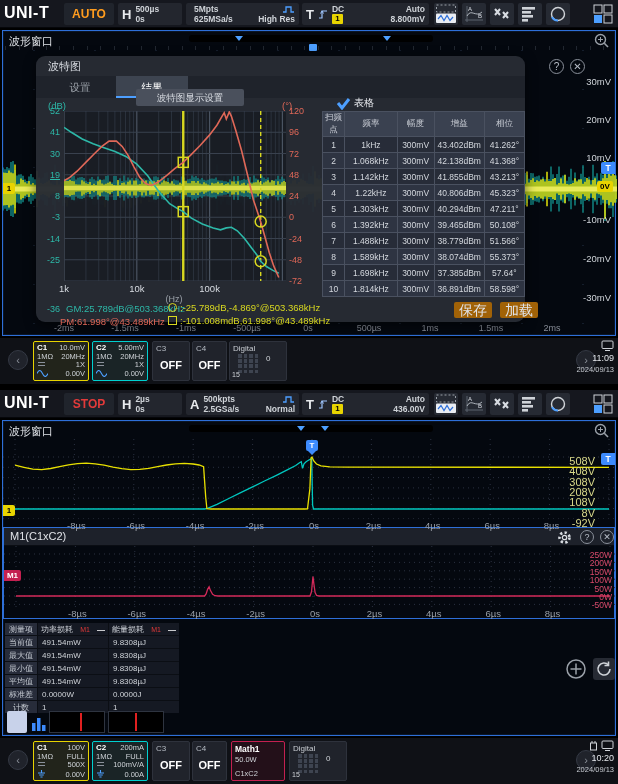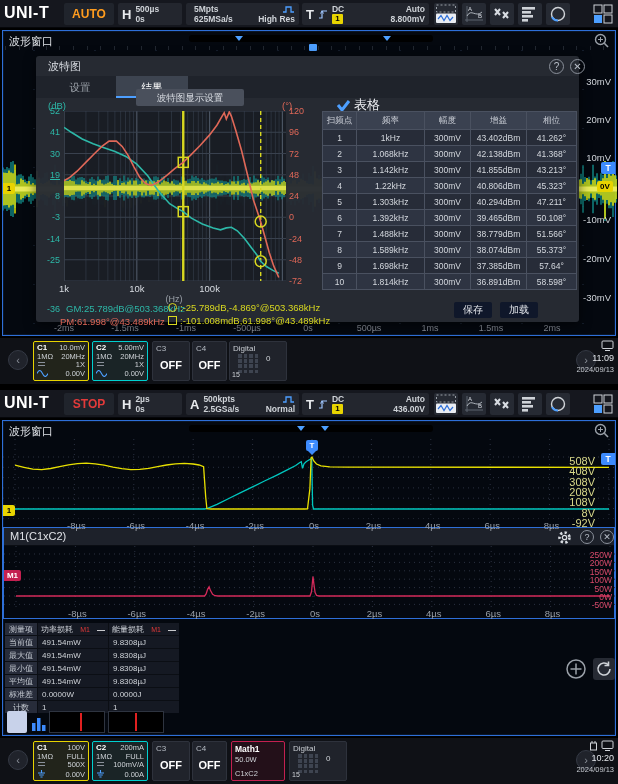--- a/index.html
+++ b/index.html
@@ -31,44 +31,44 @@
 .ruler{position:absolute;top:15px;left:2px;right:2px;height:4px;background:repeating-linear-gradient(90deg,#39404b 0 1px,transparent 1px 13.6px);opacity:.55}
 .rmark{position:absolute;top:13px;left:306px;width:8px;height:7px;background:#4d9fff;border-radius:1px;z-index:2}
 #noise1{position:absolute;top:130px;left:0;width:614px;height:60px;z-index:1}
 .vtick{position:absolute;right:4px;width:42px;text-align:right;font-size:9.5px;color:#cfd3d8;z-index:4}
 .ttick{position:absolute;top:292px;width:44px;text-align:center;font-size:9px;color:#878c96;z-index:1}
 .ttag{position:absolute;right:0;width:14px;height:12px;background:#3d8bfd;color:#fff;font-size:8.5px;font-weight:bold;text-align:center;line-height:12px;border-radius:2px 0 0 2px;z-index:4}
 .ytag{position:absolute;right:2px;width:16px;height:11px;background:#e8d400;color:#000;font-size:8px;font-weight:bold;text-align:center;line-height:11px;border-radius:2px;z-index:4}
 .chtag{position:absolute;left:0;width:12px;height:11px;background:#e8d400;color:#000;font-size:8px;font-weight:bold;text-align:center;line-height:11px;border-radius:0 2px 2px 0;z-index:4}
 .m1tag{width:17px;background:#c42050;color:#fff}
 
-#bode{position:absolute;left:33px;top:25px;width:543px;height:266px;background:rgba(39,43,52,.97);border-radius:3px;box-shadow:0 3px 12px rgba(0,0,0,.55);z-index:3;overflow:visible}
+#bode{position:absolute;left:33px;top:25px;width:489px;height:266px;background:rgba(39,43,52,.97);border-radius:9px;box-shadow:0 3px 12px rgba(0,0,0,.55);z-index:3;overflow:visible}
 .dtitle{position:absolute;top:3px;left:12px;font-size:11px;color:#d8dce2}
 .circbtn{position:absolute;top:3px;width:15px;height:15px;border:1px solid #8a909a;border-radius:50%;color:#b8bec8;font-size:10px;line-height:13px;text-align:center}
 .tabstrip{position:absolute;top:20px;left:0;right:0;height:22px;background:#1f232b}
 .tab{position:absolute;top:20px;width:72px;height:22px;line-height:22px;text-align:center;font-size:10.5px;color:#9aa0a8}
 .tab.active{background:#3d4450;color:#fff;border-bottom:2px solid #4d9fff}
 .dispbtn{position:absolute;left:100px;top:33px;width:108px;height:17px;background:#4a505c;color:#d8dce2;font-size:9.5px;text-align:center;line-height:17px;border-radius:2px;z-index:2}
 .axlbl{position:absolute;font-size:9.5px}
 #bodesvg{position:absolute;left:28px;top:55px}
 .ltick{position:absolute;left:0;width:24px;text-align:right;font-size:9px;color:#2db8a8}
 .rtick{position:absolute;left:253px;width:26px;text-align:left;font-size:9px;color:#e06858}
 .xtick{position:absolute;top:227px;width:40px;text-align:center;font-size:9.5px;color:#d8dce2}
 .hzl{position:absolute;top:238px;left:118px;width:40px;text-align:center;color:#9aa0a8;font-size:9px}
 .gmrow{position:absolute;left:30px;top:247px;font-size:9.5px;color:#2db8a8;white-space:nowrap}
 .pmrow{position:absolute;left:24px;top:260px;font-size:9.5px;color:#e06858;white-space:nowrap}
 .lgd{position:absolute;left:132px;font-size:9.5px;color:#d8d820;white-space:nowrap;display:flex;align-items:center;gap:3px}
 .cglyph{display:inline-block;width:9px;height:9px;border:1.5px solid #d8d820}
 .cglyph.circ{border-radius:50%}
-.chk{position:absolute;left:300px;top:40px;display:flex;align-items:center;gap:3px;color:#eceef2;font-size:13px}
+.chk{position:absolute;left:300px;top:40px;display:flex;align-items:center;gap:3px;color:#eceef2;font-size:10px}
 .btable{position:absolute;left:286px;top:55px;border-collapse:collapse;font-size:8.5px;color:#d4d8de;table-layout:fixed}
 .btable th{background:#3a4150;border:1px solid #4a5160;height:18px;font-weight:normal;color:#c9cdd5}
 .btable td{border:1px solid #4a5160;height:16px;text-align:center;background:#272c38}
 .btable tr:nth-child(even) td{background:#2e3442}
-.dbtn{position:absolute;top:246px;width:38px;height:16px;background:#0f172a;border-radius:2px;color:#e0e3e8;font-size:10px;text-align:center;line-height:16px}
+.dbtn{position:absolute;top:246px;width:38px;height:16px;background:#a16207;border-radius:2px;color:#e0e3e8;font-size:14px;text-align:center;line-height:16px}
 
 #wavesvg{position:absolute;left:0;top:18px;width:614px;height:80px}
 .wvt{position:absolute;right:20px;width:34px;text-align:right;font-size:11px;color:#d8d88a;z-index:4}
 .wxt{position:absolute;width:40px;text-align:center;font-size:9.5px;color:#9aa0a8}
 .tflag{position:absolute;left:303px;top:19px;width:12px;height:11px;background:#3d8bfd;color:#fff;font-size:8px;font-weight:bold;text-align:center;line-height:11px;border-radius:2px;z-index:4}
 .tflag::after{content:"";position:absolute;left:2px;top:11px;border-left:4px solid transparent;border-right:4px solid transparent;border-top:4px solid #3d8bfd}
 #m1win{position:absolute;left:0;right:0;top:106px;height:92px;border:1px solid #2e6fd8;background:#04080f}
 .m1title{position:absolute;top:0;left:0;right:0;height:18px;background:#1d212a;border-bottom:1px solid #0a0d13;font-size:11px;color:#e0e3e8;padding:2px 6px}
 #m1svg{position:absolute;left:0;top:18px;width:612px;height:62px}
 .mvt{position:absolute;right:2px;width:34px;text-align:right;font-size:8.5px;color:#d84a6a;z-index:4}

